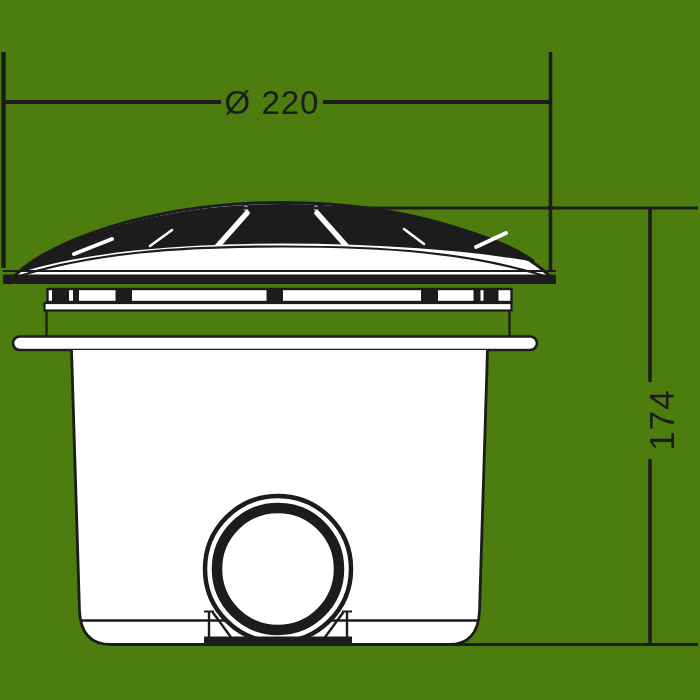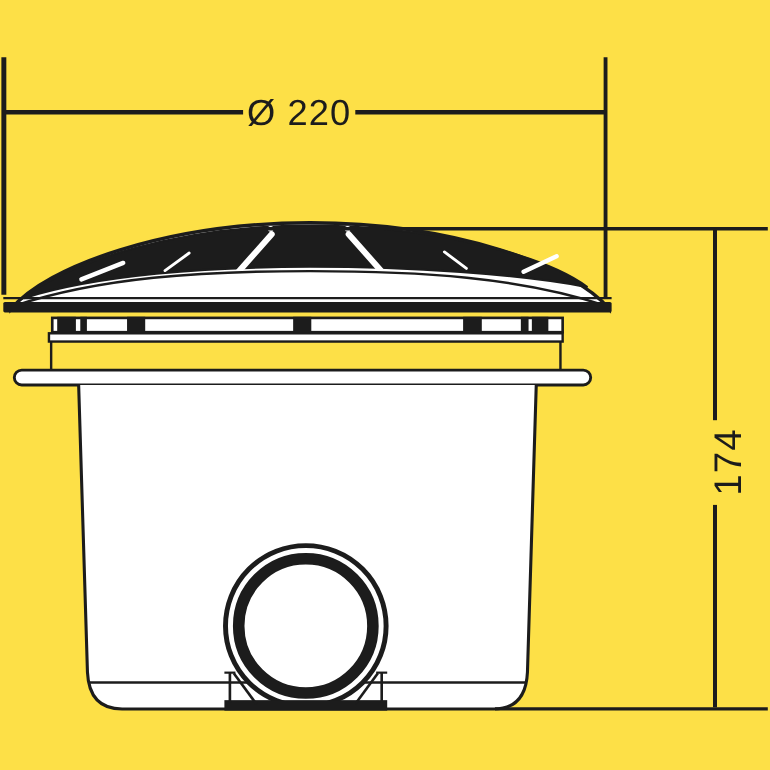--- a/index.html
+++ b/index.html
@@ -8,21 +8,21 @@
     background: #ffffff;
     width: 700px;
     height: 700px;
     overflow: hidden;
     font-family: "Liberation Sans", sans-serif;
   }
   .canvas {
     position: relative;
     width: 700px;
     height: 700px;
-    background: #fde047;
+    background: #4d7c0f;
   }
   svg { display: block; }
   svg text {
     font-family: "Liberation Sans", "DejaVu Sans", sans-serif;
     fill: #1c1c1c;
   }
   .dim-text { font-size: 33px; letter-spacing: 1px; }
   .dim-text-v { font-size: 35px; letter-spacing: 1px; }
 </style>
 </head>

